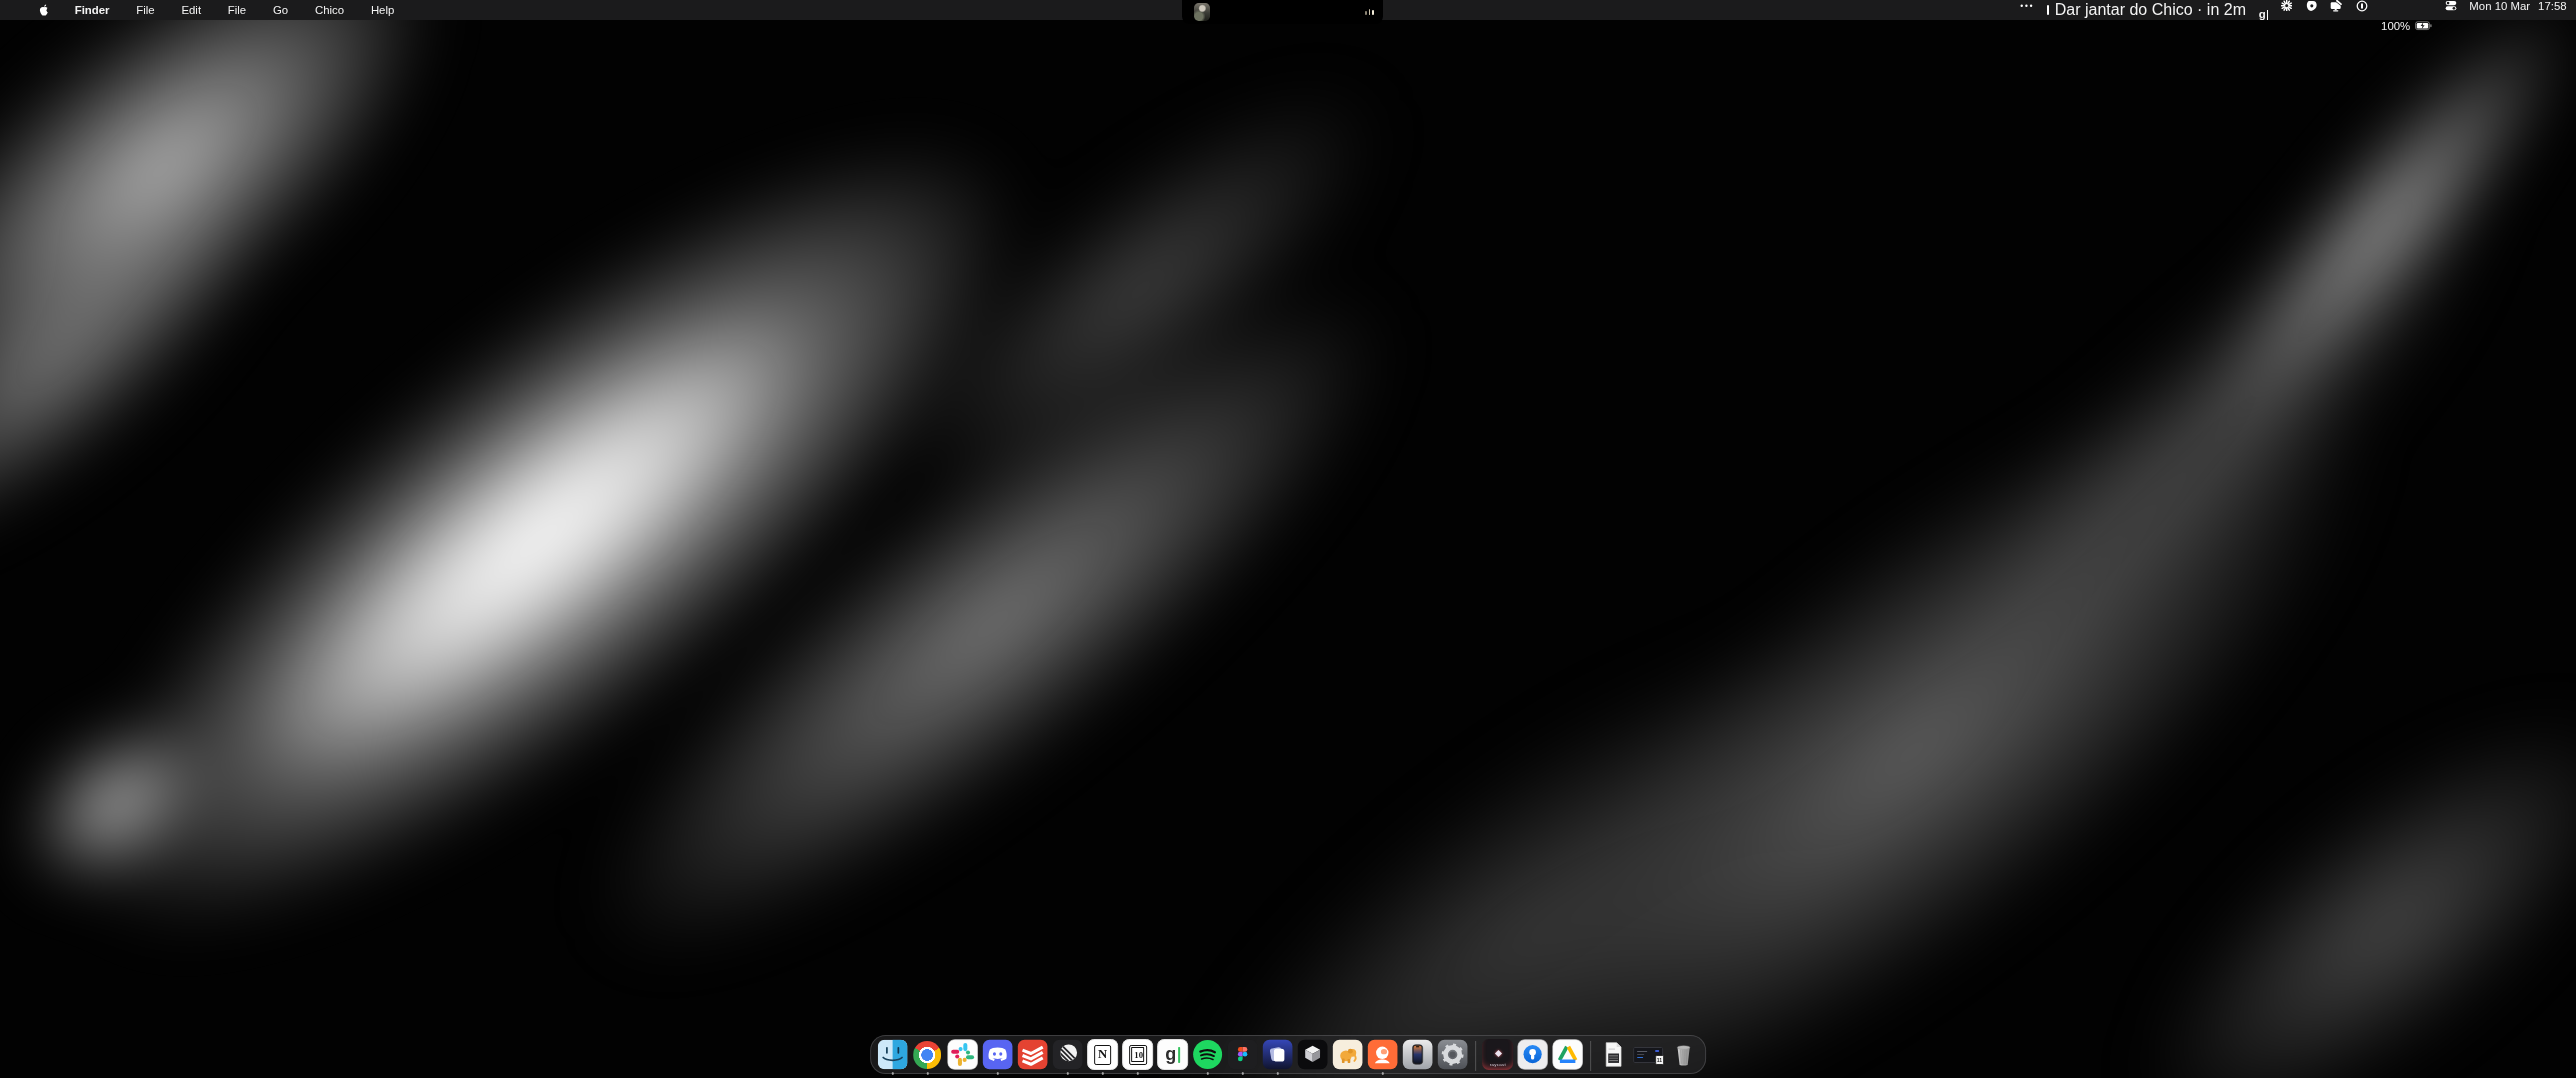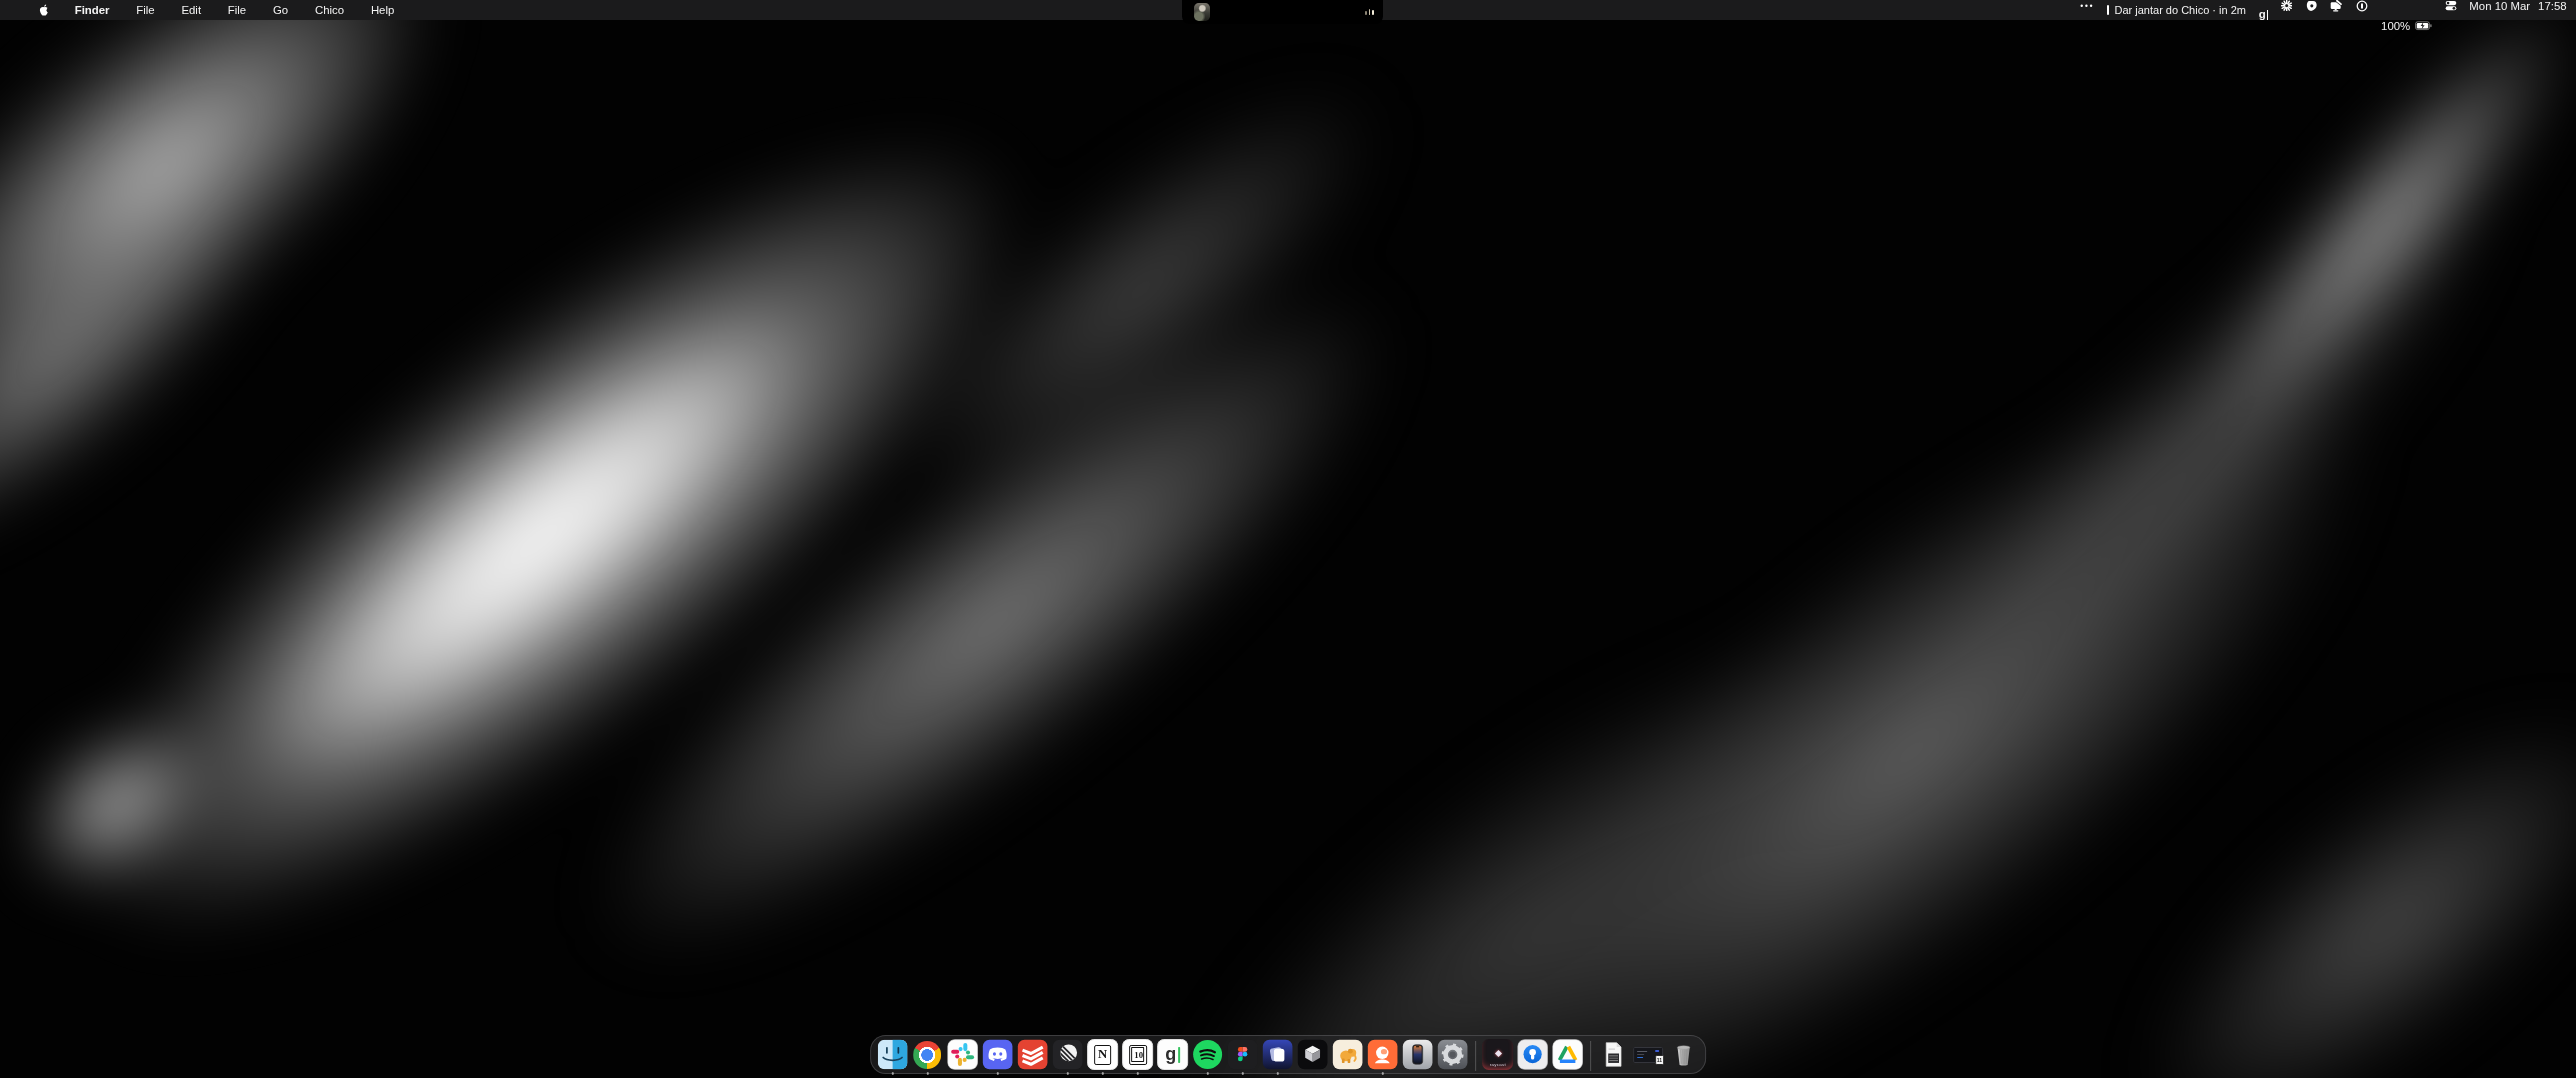--- a/index.html
+++ b/index.html
@@ -14,21 +14,21 @@
     background:#1b1b1c; display:flex; align-items:center; justify-content:space-between;
     color:rgba(255,255,255,.95); font-size:11.4px; z-index:10;padding-left:22px; }
   .mb-left { display:flex; align-items:center; height:100%; padding-left:16px; }
   .apple { display:flex; align-items:center; padding:0 12px 0 1.3px; height:100%; }
   .mitem { padding:0 13.4px; height:100%; display:flex; align-items:center; }
   .mitem.bold { font-weight:bold; }
   .mb-right { display:flex; align-items:center; height:100%; gap:12.7px; padding-right:9.4px; }
   .sticon { display:flex; align-items:flex-start; height:100%; }
   .evt { display:flex; align-items:center; gap:6px; }
   .evt-bar { width:2px; height:10px; background:#fff; border-radius:1px; }
-  .evt-text { font-size:11px; }
+  .evt-text { font-size:16px; }
   .granola-mb { display:flex; align-items:flex-end; gap:1.3px; }
   .granola-mb .g { font-size:11.4px; font-weight:bold; line-height:1; }
   .granola-mb .cur { width:1.3px; height:10px; background:#fff; }
   .batt-group { display:flex; align-items:center; gap:4.7px;margin-top:32px; }
   .clock { display:flex; gap:8px; font-size:11.4px; }
   
   .notch { position:absolute; top:0; left:1182px; width:201px; height:24px;
     background:#000; border-radius:0 0 7.4px 7.4px; z-index:20;
     display:flex; align-items:center; justify-content:space-between; padding:0 9.4px 0 12px; }
   .notch-avatar { width:16px; height:18px; border-radius:4.7px; overflow:hidden;

